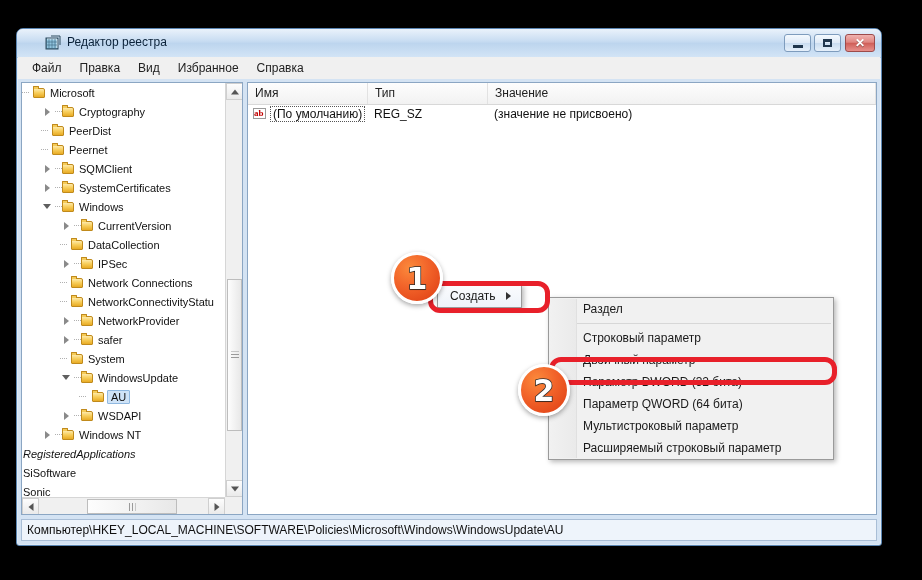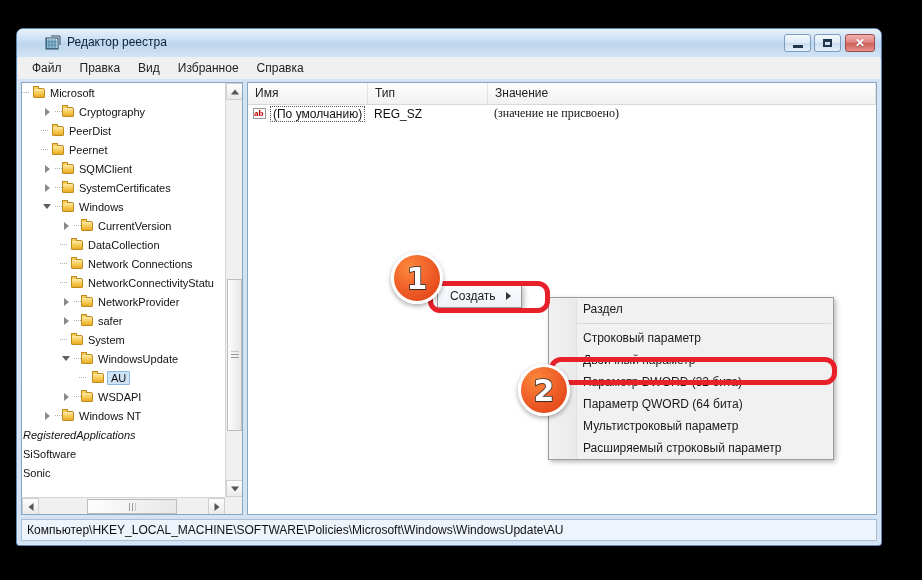--- a/index.html
+++ b/index.html
@@ -253,21 +253,21 @@
     font-size: 12px; color: #222;
     padding: 3px 0 0 7px;
     box-sizing: border-box;
     border-right: 1px solid #e2e2e2;
     white-space: nowrap;
   }
   #listrows { position: absolute; left: 0; top: 21px; right: 0; bottom: 0; }
   .lrow { height: 19px; display: flex; align-items: center; font-size: 12px; color: #111; }
   .lr-name { width: 119px; display: flex; align-items: center; padding-left: 4px; box-sizing: border-box; }
   .lr-type { width: 120px; padding-left: 7px; box-sizing: border-box; }
-  .lr-val  { padding-left: 7px; box-sizing: border-box; font-family: Liberation Serif, serif; }
+  .lr-val  { padding-left: 7px; box-sizing: border-box; }
   .ab-icon {
     width: 16px; height: 14px;
     position: relative; flex: 0 0 auto;
     margin-right: 2px;
   }
   .ab-icon:before {
     content: "";
     position: absolute; left: 1px; top: 1px; width: 13px; height: 11px;
     background: #ffffff; border: 1px solid #9a9a9a; box-sizing: border-box;
   }
@@ -474,20 +474,27 @@
                 <span class="tlabel">CurrentVersion</span>
               </div>
               <div class="tnode">
                 <div style="width: 38px; height: 19px; flex: 0 0 auto;"></div>
                 <div class="tdots"></div>
                 <div class="tfolder"></div>
                 <span class="tlabel">DataCollection</span>
               </div>
               <div class="tnode">
                 <div style="width: 38px; height: 19px; flex: 0 0 auto;"></div>
+                <div class="texp closed"></div>
+                <div class="tdots" style="width: 6px;"></div>
+                <div class="tfolder"></div>
+                <span class="tlabel">IPSec</span>
+              </div>
+              <div class="tnode">
+                <div style="width: 38px; height: 19px; flex: 0 0 auto;"></div>
                 <div class="tdots"></div>
                 <div class="tfolder"></div>
                 <span class="tlabel">Network Connections</span>
               </div>
               <div class="tnode">
                 <div style="width: 38px; height: 19px; flex: 0 0 auto;"></div>
                 <div class="tdots"></div>
                 <div class="tfolder"></div>
                 <span class="tlabel">NetworkConnectivityStatu</span>
               </div>

